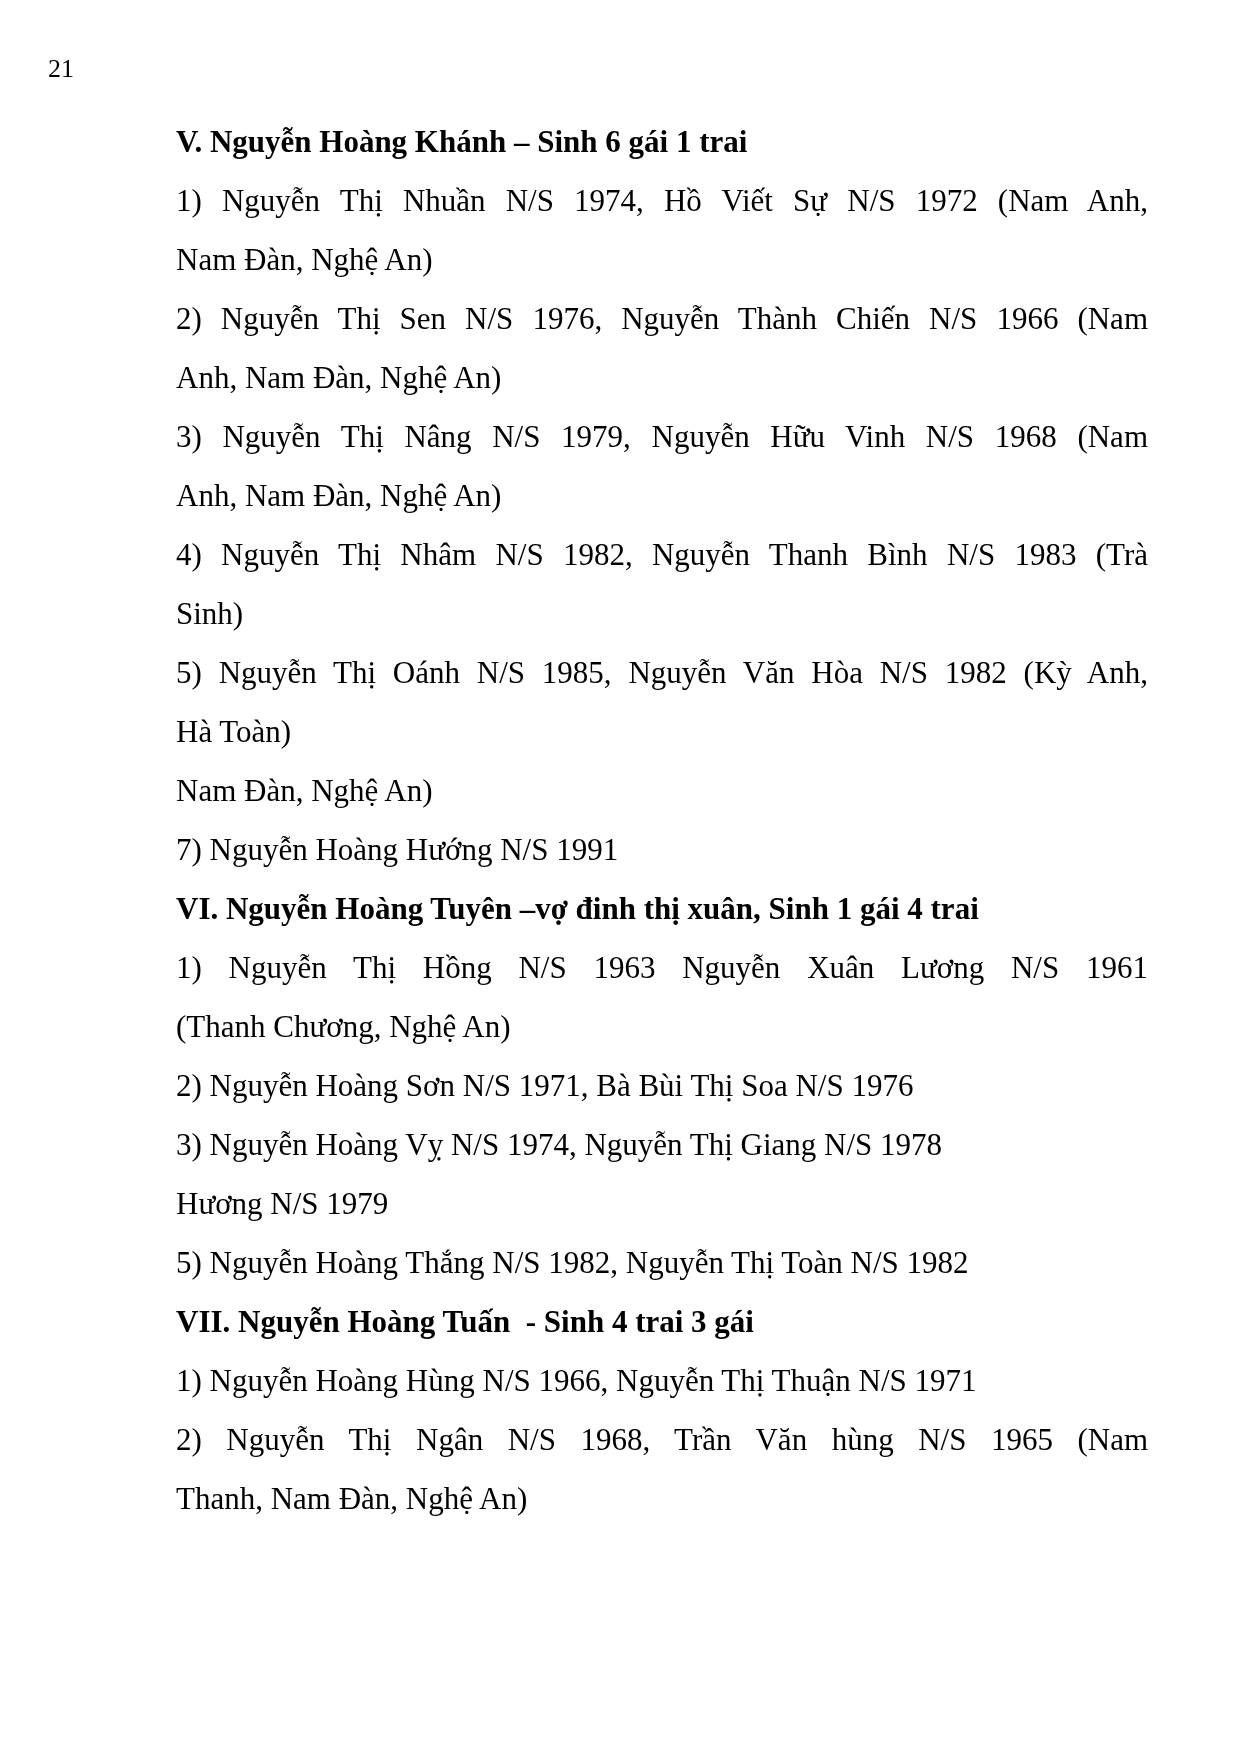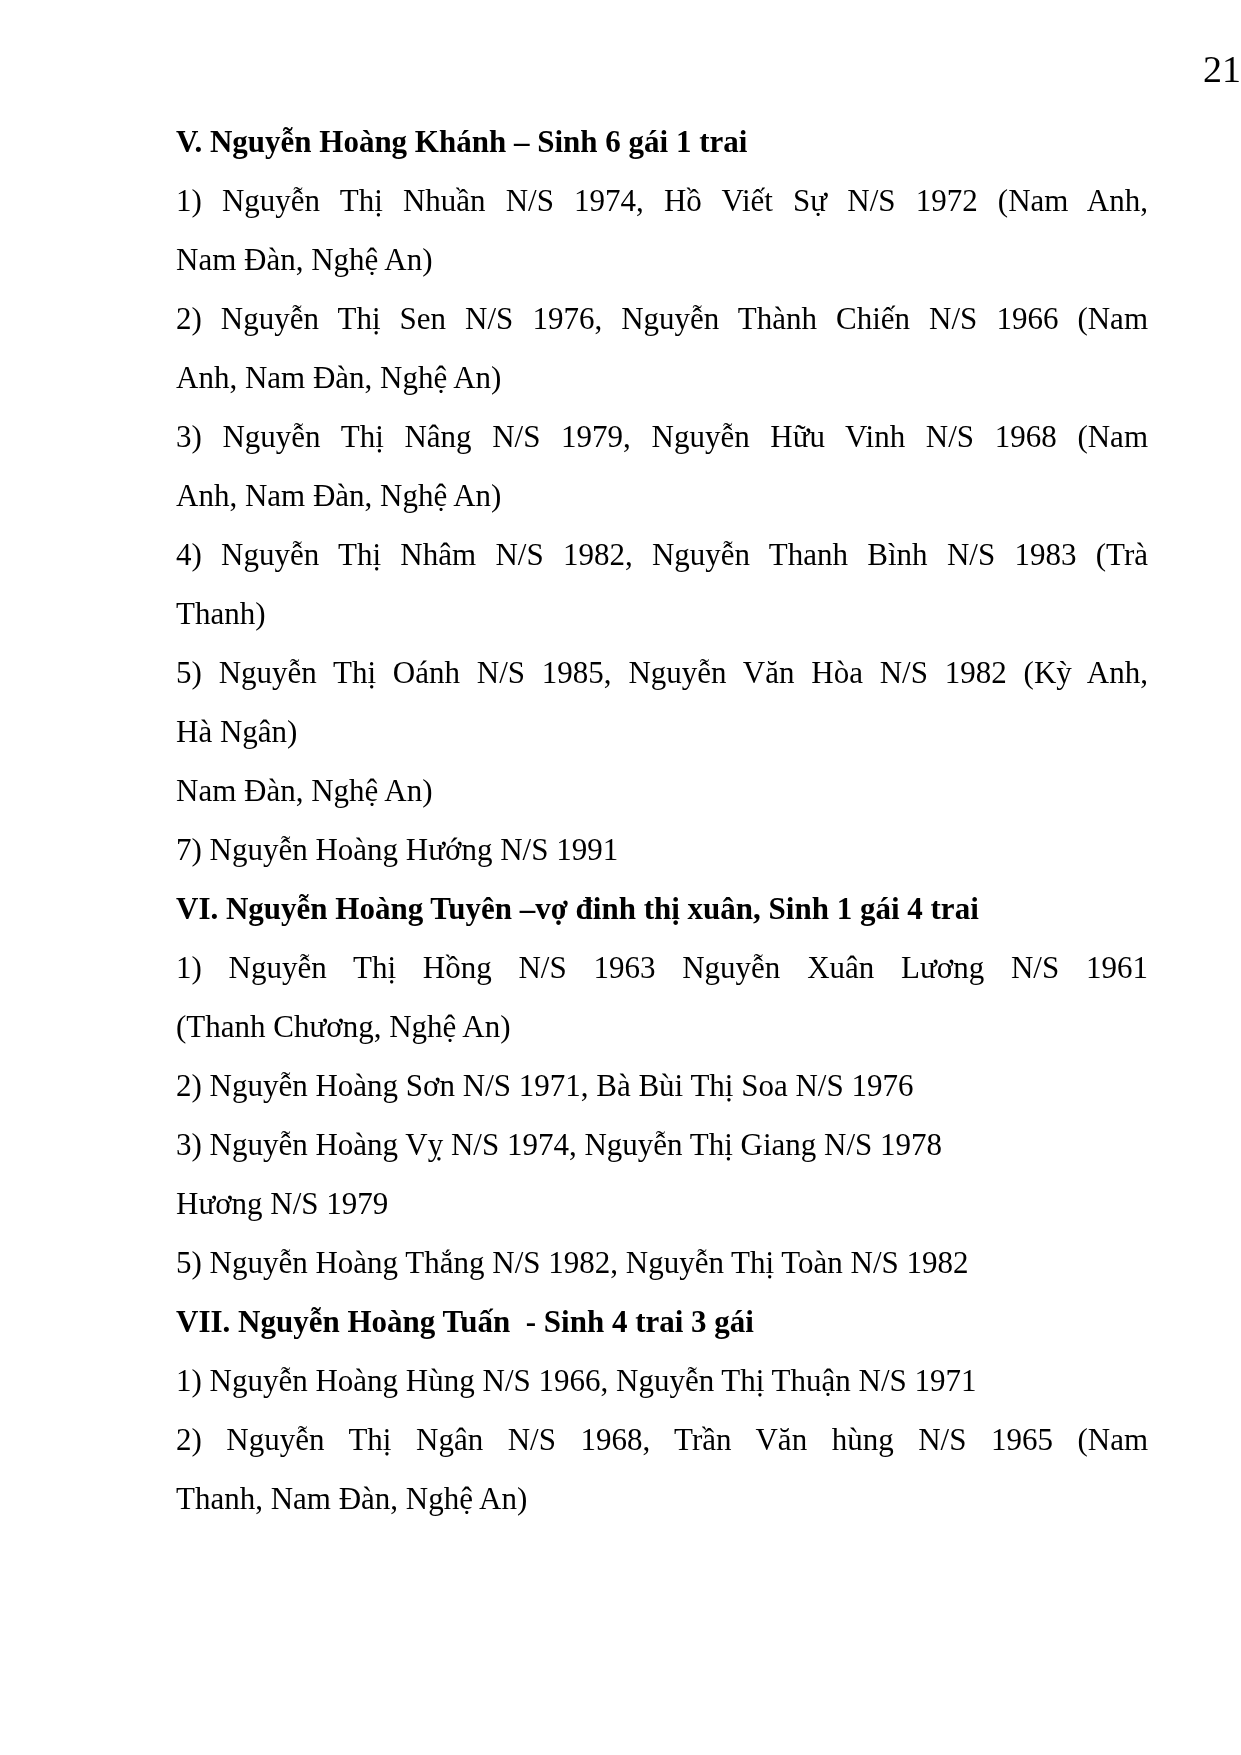--- a/index.html
+++ b/index.html
@@ -14,23 +14,24 @@
     background: #ffffff;
     color: #000000;
     font-family: "Liberation Serif", "DejaVu Serif", serif;
     overflow: hidden;
   }
   .page-number {
     position: absolute;
     top: 52px;
     left: 0;
     right: 0;
-    text-align: right;
-    font-size: 38px;
+    text-align: left;
+    font-size: 26px;
     line-height: 34px;
+    padding-left: 48px;
   }
   .doc-body {
     position: absolute;
     top: 112px;
     left: 176px;
     right: 93px;
   }
   .line {
     font-size: 31px;
     line-height: 59px;
@@ -61,25 +62,25 @@
       <div class="item">
         <div class="line just">2) Nguyễn Thị Sen N/S 1976, Nguyễn Thành Chiến N/S 1966 (Nam</div>
         <div class="line">Anh, Nam Đàn, Nghệ An)</div>
       </div>
       <div class="item">
         <div class="line just">3) Nguyễn Thị Nâng N/S 1979, Nguyễn Hữu Vinh N/S 1968 (Nam</div>
         <div class="line">Anh, Nam Đàn, Nghệ An)</div>
       </div>
       <div class="item">
         <div class="line just">4) Nguyễn Thị Nhâm N/S 1982, Nguyễn Thanh Bình N/S 1983 (Trà</div>
-        <div class="line">Thanh)</div>
+        <div class="line">Sinh)</div>
       </div>
       <div class="item">
         <div class="line just">5) Nguyễn Thị Oánh N/S 1985, Nguyễn Văn Hòa N/S 1982 (Kỳ Anh,</div>
-        <div class="line">Hà Ngân)</div>
+        <div class="line">Hà Toàn)</div>
       </div>
       <div class="item">
         <div class="line">Nam Đàn, Nghệ An)</div>
       </div>
       <div class="item">
         <div class="line">7) Nguyễn Hoàng Hướng N/S 1991</div>
       </div>
       <div class="line heading">VI. Nguyễn Hoàng Tuyên –vợ đinh thị xuân, Sinh 1 gái 4 trai</div>
       <div class="item">
         <div class="line just">1) Nguyễn Thị Hồng N/S 1963 Nguyễn Xuân Lương N/S 1961</div>

